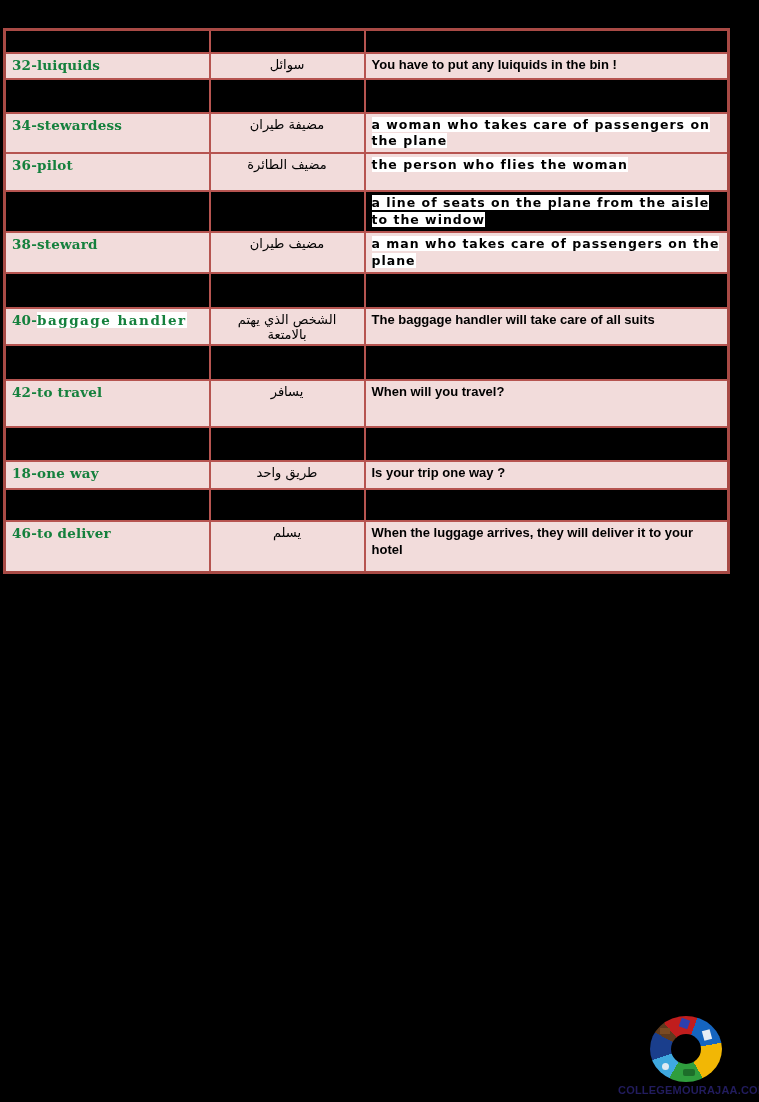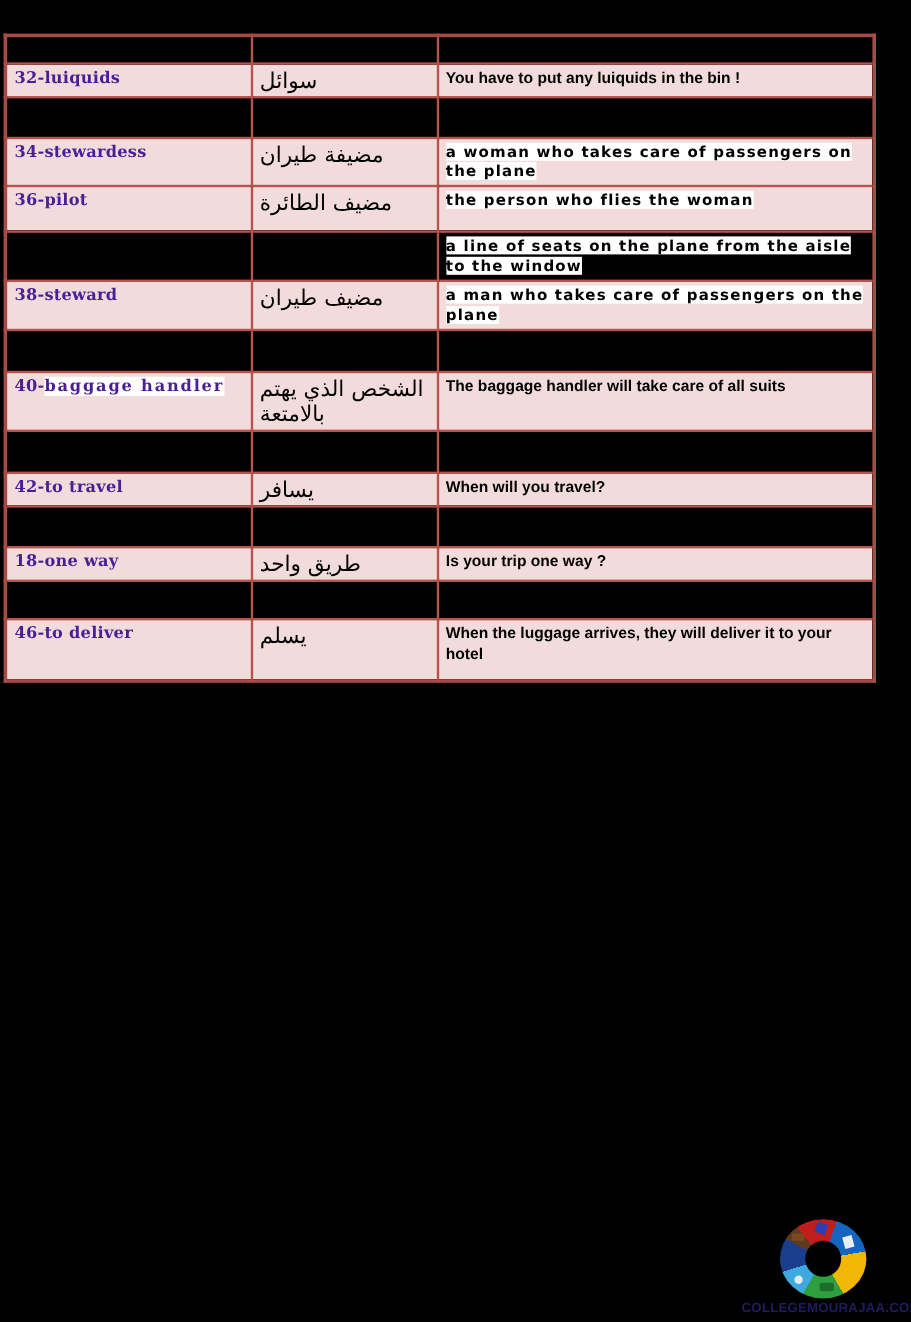--- a/index.html
+++ b/index.html
@@ -22,27 +22,28 @@
     vertical-align:top;
     padding:3px 6px 2px 6px;
     overflow:hidden;
   }
   tr.pink{background:#f2dcdb}
   tr.black{background:#000}
   td.term{
     font-family:"DejaVu Serif",serif;
     font-weight:bold;
     font-size:13.5px;
-    color:#4c1d95;
+    color:#15803d;
     letter-spacing:.2px;
   }
   td.arabic{
     font-family:"DejaVu Sans",sans-serif;
-    font-size:18px;
+    font-size:13px;
     color:#000;
+    text-align:center;
   }
   td.example{
     font-size:13px;
     color:#000;
     line-height:1.3;
     font-weight:bold;
   }
   .hl{
     background:#fff;
     color:#000;
@@ -161,21 +162,21 @@
     <td class="arabic"><span dir="rtl">الشخص الذي يهتم بالامتعة</span></td>
     <td class="example"><span>The baggage handler will take care of all suits</span></td>
   </tr>
 
   <tr class="black" style="height:35px">
     <td class="term"><span></span></td>
     <td class="arabic"><span dir="rtl"></span></td>
     <td class="example"><span></span></td>
   </tr>
 
-  <tr class="pink" style="height:28px">
+  <tr class="pink" style="height:47px">
     <td class="term"><span>42-to travel</span></td>
     <td class="arabic"><span dir="rtl">يسافر</span></td>
     <td class="example"><span>When will you travel?</span></td>
   </tr>
 
   <tr class="black" style="height:34px">
     <td class="term"><span></span></td>
     <td class="arabic"><span dir="rtl"></span></td>
     <td class="example"><span></span></td>
   </tr>

